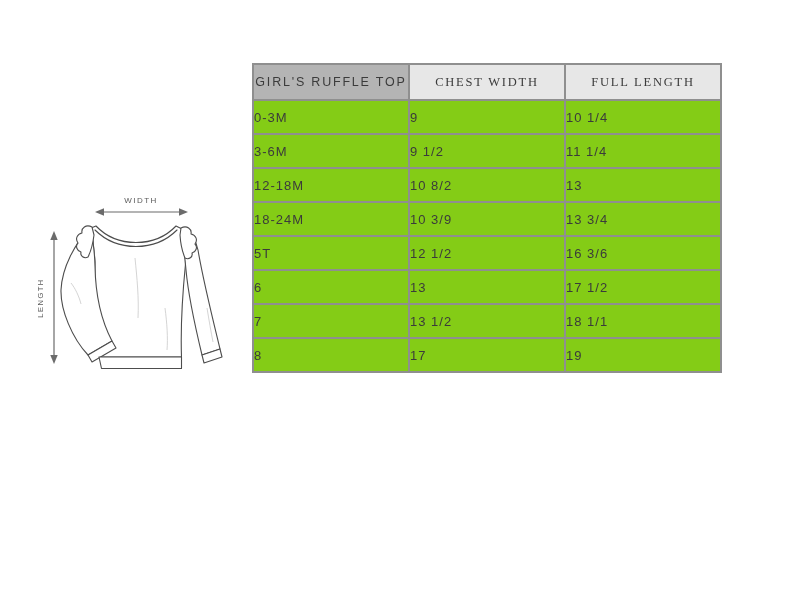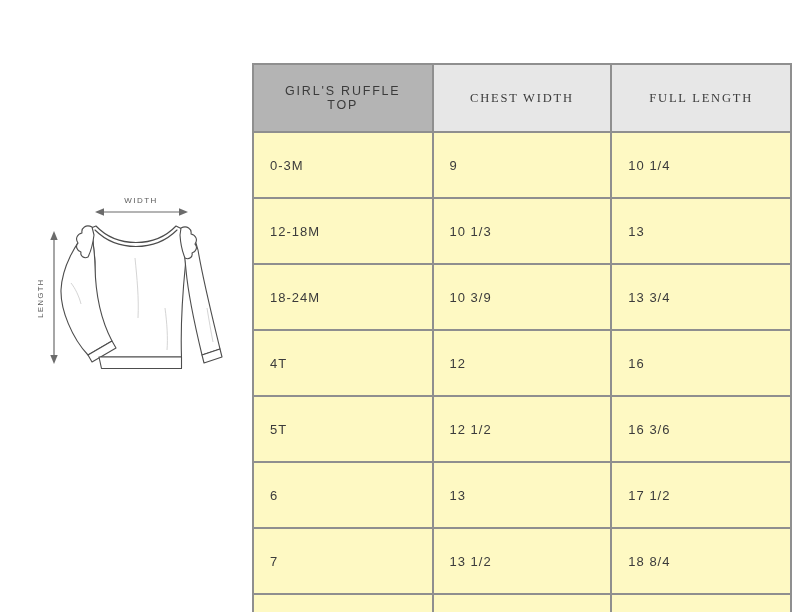--- a/index.html
+++ b/index.html
@@ -11,29 +11,29 @@
   .diagram {
     position:absolute; left:25px; top:188px; width:220px; height:200px;
   }
   
   .table-wrap { position:absolute; left:252px; top:63px; }
   table.size-table {
     border-collapse:collapse; table-layout:fixed;
   }
   table.size-table th, table.size-table td {
     border:2px solid #8f8f8f; width:154px; 
-    color:#3b3b3b; padding:16px;
+    color:#3b3b3b; padding:0;
   }
   table.size-table th {
     height:34px; font-size:12.5px; font-weight:normal; letter-spacing:1.8px;
   }
   th.hdr-primary   { background:#b4b4b4; }
   th.hdr-secondary { background:#e7e7e7;font-family:Liberation Serif, serif; }
   table.size-table td {
-    height:32px; font-size:13px; letter-spacing:1px; background:#fef9c3;
+    height:32px; font-size:13px; letter-spacing:1px; background:#84cc16;
   }
   svg text {
     font-family:"Liberation Sans", sans-serif;
     fill:#5a5a5a; stroke:none; letter-spacing:1.5px;
   }
 </style>
 </head>
 <body>
 
 <div class="canvas">
@@ -95,48 +95,48 @@
           <th class="hdr-secondary">FULL LENGTH</th>
         </tr>
       </thead>
       <tbody>
         <tr>
           <td>0-3M</td>
           <td>9</td>
           <td>10 1/4</td>
         </tr>
         <tr>
+          <td>3-6M</td>
+          <td>9 1/2</td>
+          <td>11 1/4</td>
+        </tr>
+        <tr>
           <td>12-18M</td>
-          <td>10 1/3</td>
+          <td>10 8/2</td>
           <td>13</td>
         </tr>
         <tr>
           <td>18-24M</td>
           <td>10 3/9</td>
           <td>13 3/4</td>
-        </tr>
-        <tr>
-          <td>4T</td>
-          <td>12</td>
-          <td>16</td>
         </tr>
         <tr>
           <td>5T</td>
           <td>12 1/2</td>
           <td>16 3/6</td>
         </tr>
         <tr>
           <td>6</td>
           <td>13</td>
           <td>17 1/2</td>
         </tr>
         <tr>
           <td>7</td>
           <td>13 1/2</td>
-          <td>18 8/4</td>
+          <td>18 1/1</td>
         </tr>
         <tr>
           <td>8</td>
           <td>17</td>
           <td>19</td>
         </tr>
       </tbody>
     </table>
   </div>
 </div>

